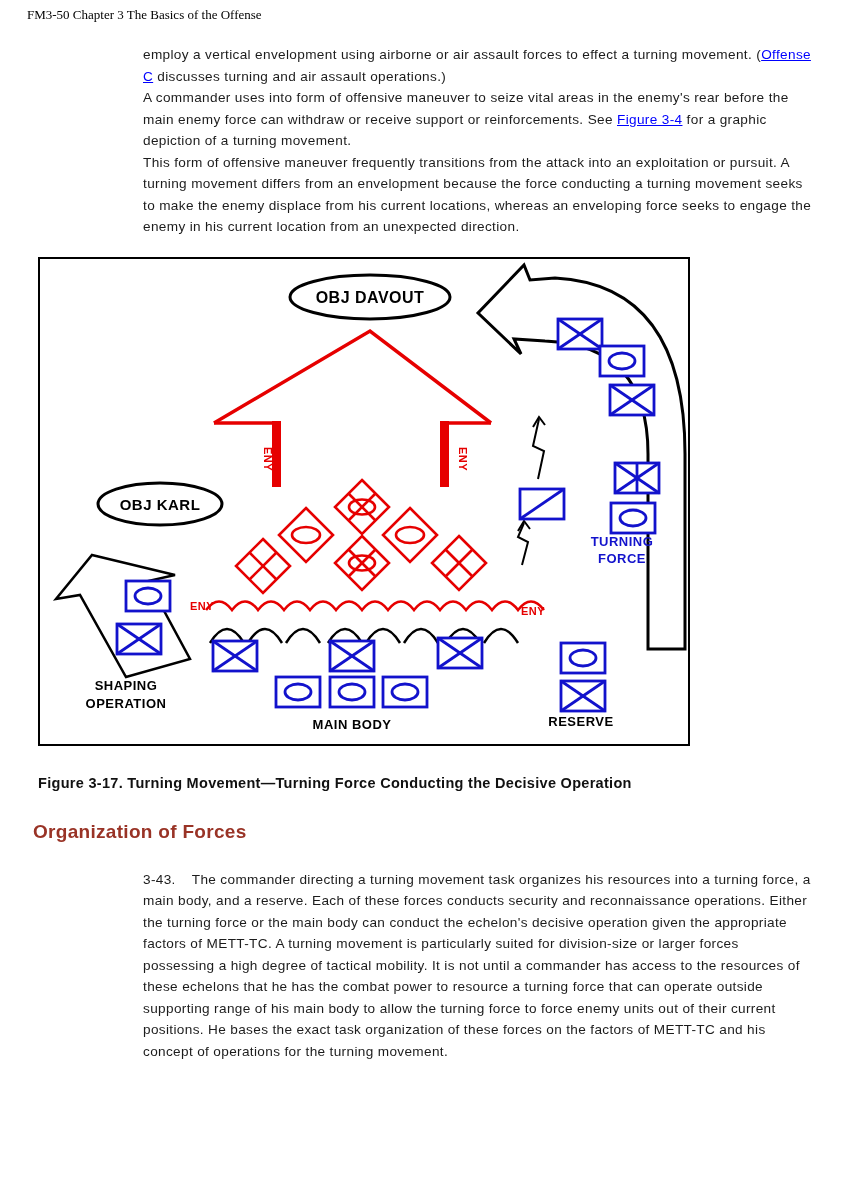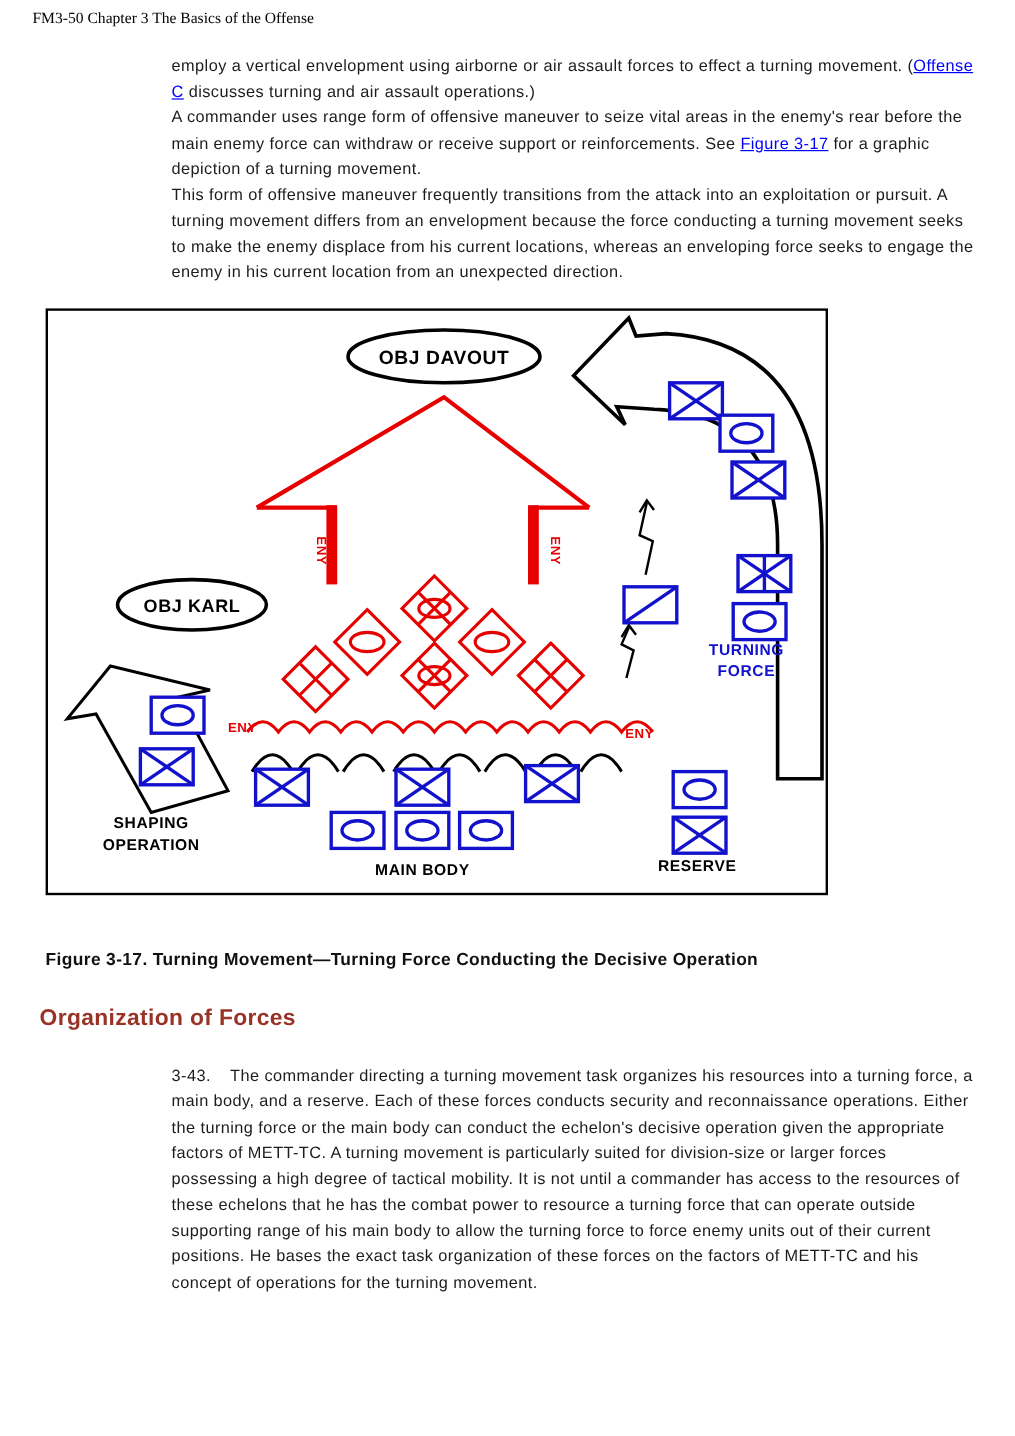--- a/index.html
+++ b/index.html
@@ -30,21 +30,21 @@
     cursor: pointer;
   }
   .figure-box {
     margin: 19px 0 0 38px;
     width: 652px;
     height: 489px;
     border: 2px solid #000;
     background: #fff;
   }
   .figure-caption {
-    margin: 46px 0 0 38px;
+    margin: 29px 0 0 38px;
     font-size: 14.5px;
     font-weight: bold;
     letter-spacing: 0.3px;
     color: #111;
   }
   h2.section-heading {
     margin: 30px 0 0 33px;
     font-size: 19px;
     font-weight: bold;
     letter-spacing: 0.3px;
@@ -68,21 +68,21 @@
   .funit   { stroke: var(--friendly, #1212cc); stroke-width: 2.8; }
   .ftext   { fill: var(--friendly, #1212cc); font-weight: bold; }
 </style>
 </head>
 <body>
 
 <div class="doc-header">FM3-50 Chapter 3 The Basics of the Offense</div>
 
 <div class="intro">
   <p><span>employ a vertical envelopment using airborne or air assault forces to effect a turning movement. (</span><a class="doc-link" href="#">Offense C</a><span> discusses turning and air assault operations.)</span></p>
-  <p><span>A commander uses range form of offensive maneuver to seize vital areas in the enemy's rear before the main enemy force can withdraw or receive support or reinforcements. See </span><a class="doc-link" href="#">Figure 3-17</a><span> for a graphic depiction of a turning movement.</span></p>
+  <p><span>A commander uses into form of offensive maneuver to seize vital areas in the enemy's rear before the main enemy force can withdraw or receive support or reinforcements. See </span><a class="doc-link" href="#">Figure 3-4</a><span> for a graphic depiction of a turning movement.</span></p>
   <p>This form of offensive maneuver frequently transitions from the attack into an exploitation or pursuit. A turning movement differs from an envelopment because the force conducting a turning movement seeks to make the enemy displace from his current locations, whereas an enveloping force seeks to engage the enemy in his current location from an unexpected direction.</p>
 </div>
 
 <div class="figure-box">
   <svg width="648" height="485" viewBox="0 0 648 485">
     <defs>
       <g id="sym-f-inf">
         <rect x="-22" y="-15" width="44" height="30" fill="#fff"></rect>
         <line x1="-22" y1="-15" x2="22" y2="15"></line>
         <line x1="-22" y1="15" x2="22" y2="-15"></line>

